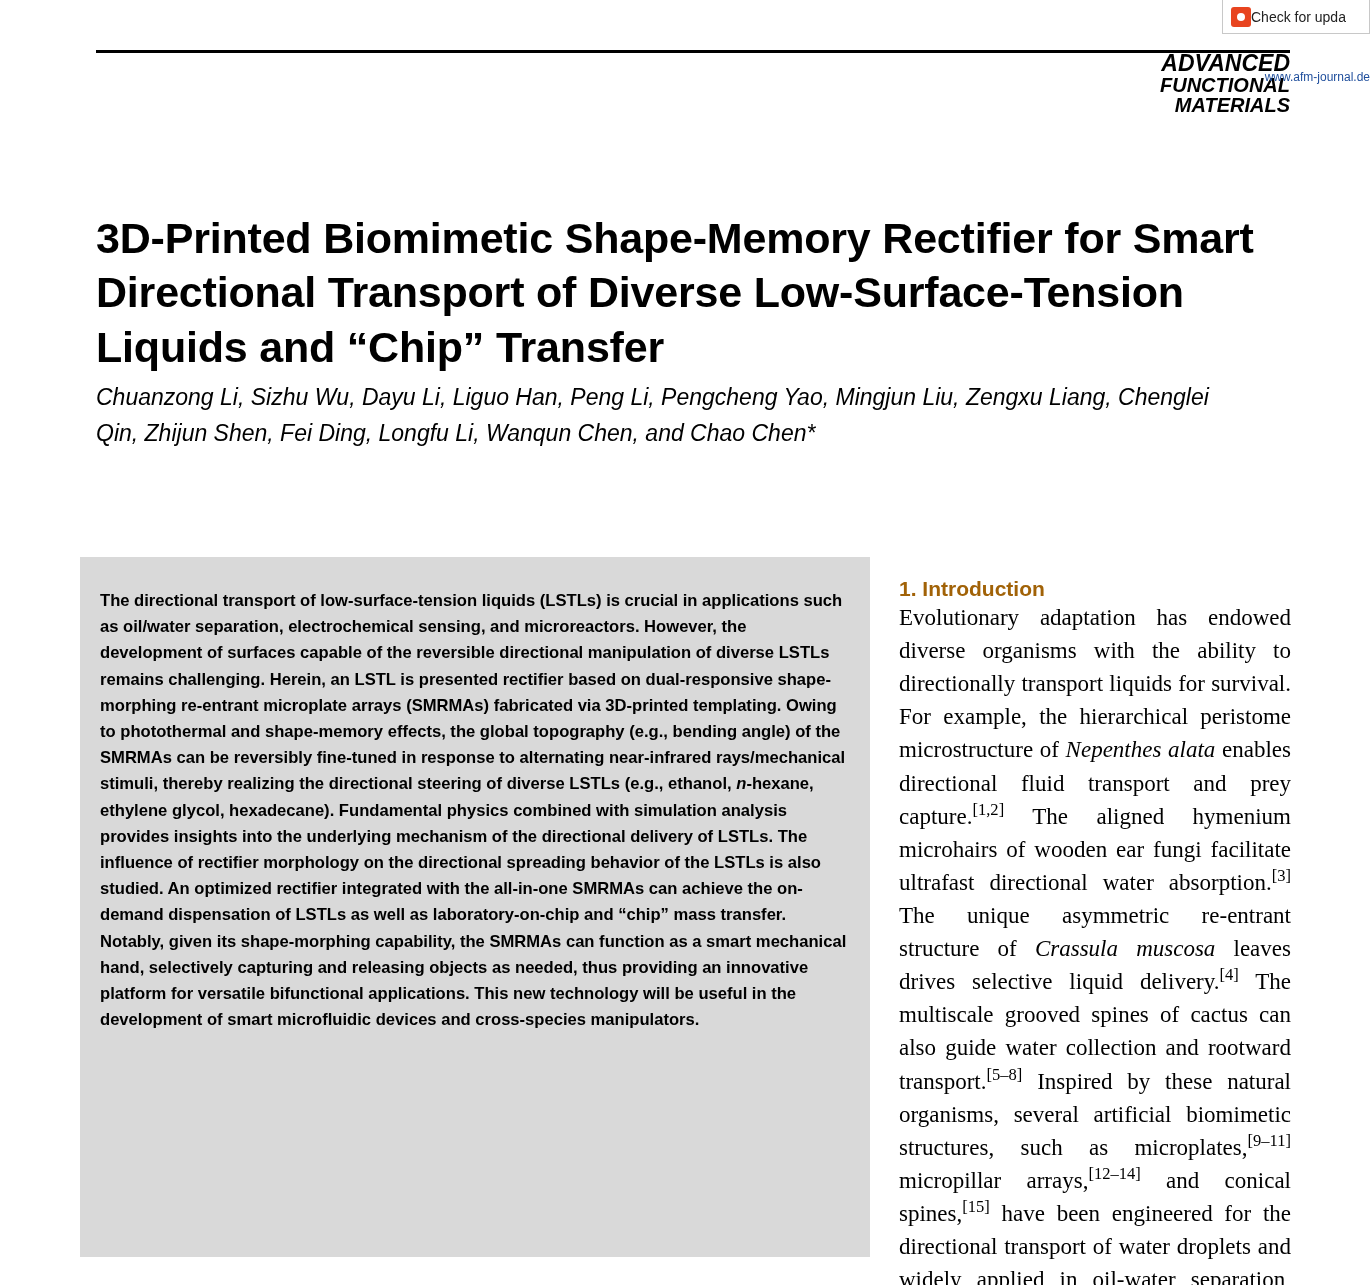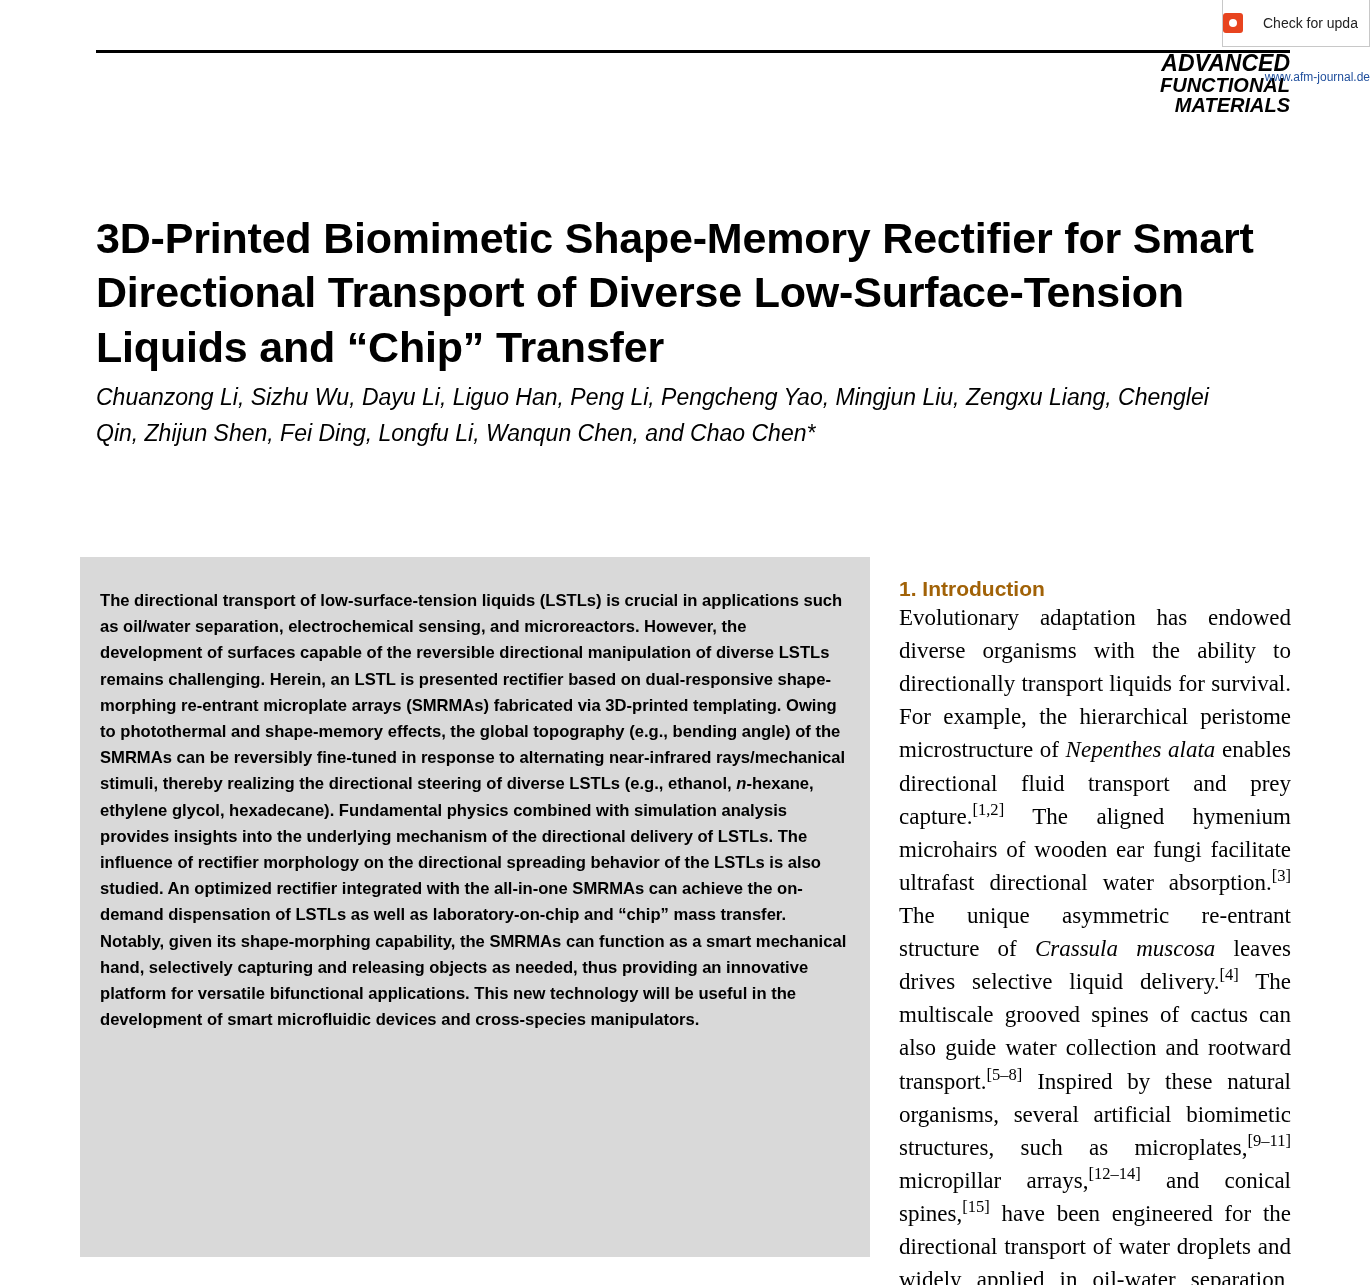--- a/index.html
+++ b/index.html
@@ -15,28 +15,29 @@
     color: #000000;
     overflow: hidden;
   }
 
   
   #updates-badge {
     position: absolute;
     top: 0px;
     left: 1222px;
     width: 148px;
-    height: 47px;
+    height: 34px;
     background: #ffffff;
     border: 1px solid #c8c8c8;
     border-top: none;
     box-sizing: border-box;
     display: flex;
     align-items: center;
-    gap: 20px;
+    padding-left: 8px;
+    gap: 0;
   }
   #updates-badge .badge-icon {
     width: 20px;
     height: 20px;
     background: #e8441f;
     border-radius: 3px;
     position: relative;
     flex: 0 0 auto;
   }
   #updates-badge .badge-icon::after {

